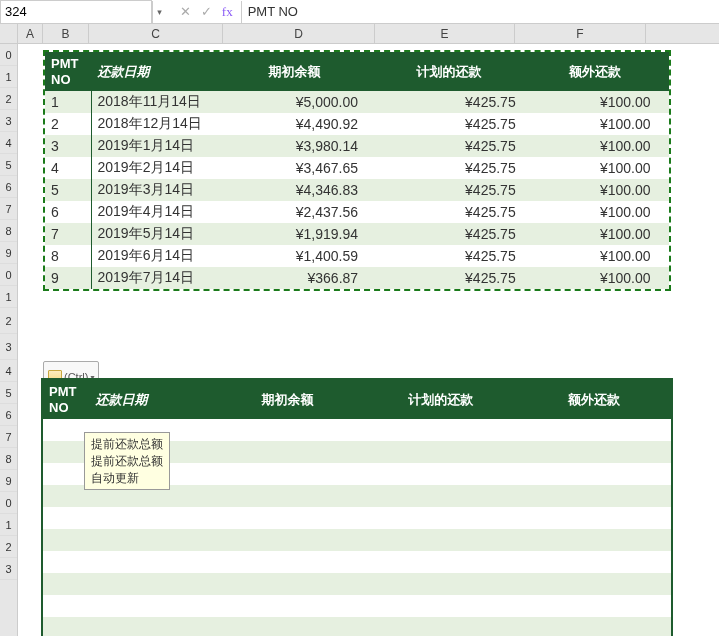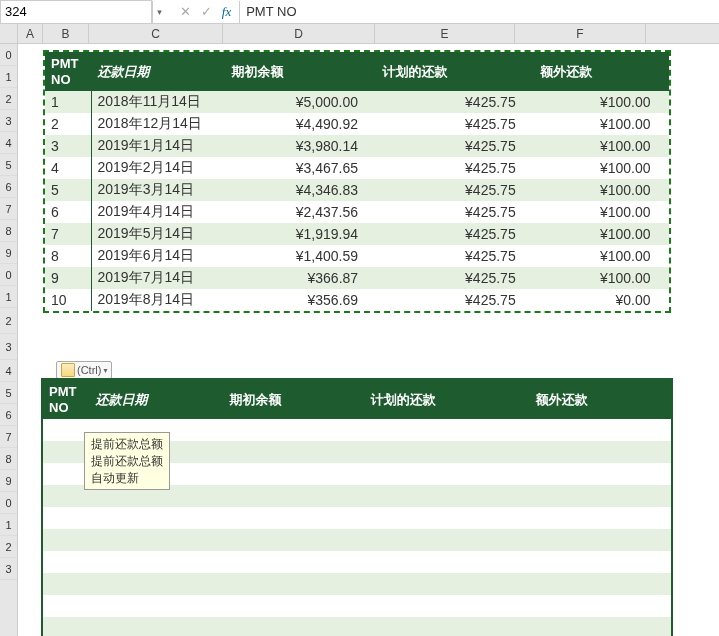--- a/index.html
+++ b/index.html
@@ -4,49 +4,49 @@
 <style>
 * { box-sizing: border-box; margin: 0; padding: 0; }
 body { font-family: "Microsoft YaHei", Arial, sans-serif; font-size: 13px; background: #fff; overflow: hidden; }
 
 .formula-bar { display: flex; align-items: center; height: 24px; border-bottom: 1px solid #ccc; background: #fff; }
 .name-box { width: 152px; height: 22px; border: 1px solid #ccc; padding: 11px 4px; display: flex; align-items: center; }
 .nb-dd { width: 14px; height: 22px; border-left: 1px solid #ccc; display: flex; align-items: center; justify-content: center; color: #666; font-size: 9px; }
 .fb-sep { width: 6px; }
 .fb-icons { display: flex; align-items: center; gap: 10px; padding: 0 8px; color: #aaa; }
 .fb-icons span { font-size: 13px; }
-.fx { font-style: italic; font-family: serif; color: #0369a1; }
+.fx { font-family: serif; color: #8b5cf6; }
 .fb-input { flex: 1; padding: 0 6px; border-left: 1px solid #ccc; height: 22px; display: flex; align-items: center; color: #333; }
 
 .grid { display: flex; height: calc(636px - 24px); }
 .row-headers { width: 18px; background: #e6e6e6; border-right: 1px solid #ccc; }
 .row-hdr-top { height: 20px; border-bottom: 1px solid #ccc; background: #e6e6e6; }
 .row-hdr { height: 22px; border-bottom: 1px solid #ddd; font-size: 11px; color: #333; display: flex; align-items: center; justify-content: center; background: #e6e6e6; }
 
 .sheet { position: relative; flex: 1; }
 .col-headers { display: flex; height: 20px; background: #e6e6e6; border-bottom: 1px solid #ccc; }
 .col-hdr { border-right: 1px solid #ccc; font-size: 12px; color: #444; display: flex; align-items: center; justify-content: center; }
 
 .cells { position: relative; height: calc(100% - 20px); background: #fff; }
 
 .table-wrapper { position: absolute; left: 25px; top: 6px; width: 628px; }
 .tbl { width: 100%; border-collapse: collapse; }
 .tbl th { background: #1e5b2e; color: #fff; text-align: left; padding: 4px 6px; font-weight: bold; font-size: 13px; border-right: 1px solid #1e5b2e; }
 .tbl th.pm { width: 46px; line-height: 1.2; }
 .tbl th.dt { width: 134px; font-style: italic; }
-.tbl th.num { text-align: left; padding-right: 18px; }
+.tbl th.num { text-align: center; padding-right: 18px; }
 .tbl td { padding: 2px 6px; font-size: 14px; color: #333; }
 .tbl td.pm { border-right: 1px solid #1e5b2e; }
 .tbl td.num { text-align: right; padding-right: 18px; }
 .tbl tbody tr.odd { background: #e6f0e0; }
 .tbl tbody tr.even { background: #fff; }
 
 .marching { border: 2px dashed #1a7a1a; }
 
-.paste-badge { position: absolute; display: flex; align-items: center; gap: 2px; padding: 1px 4px; border: 1px solid #aaa; background: #f8f8f8; font-size: 11px; color: #555; border-radius: 2px; margin-left: 13px; }
+.paste-badge { position: absolute; display: flex; align-items: center; gap: 2px; padding: 8px 4px; border: 1px solid #aaa; background: #f8f8f8; font-size: 11px; color: #555; border-radius: 2px; }
 .paste-badge .pi { width: 14px; height: 14px; background: linear-gradient(#fcecc0,#f7d97e); border: 1px solid #c8a840; border-radius: 1px; position: relative; }
 .paste-badge .dd { font-size: 8px; color: #666; }
 
 .tooltip { position: absolute; background: #ffffe1; border: 1px solid #999; padding: 3px 6px; font-size: 12px; color: #333; line-height: 1.4; white-space: nowrap; }
 
 .empty-rows .er { height: 22px; }
 .empty-rows .er.odd { background: #e6f0e0; }
 .empty-rows .er.even { background: #fff; }
 </style>
 </head>
@@ -175,27 +175,20 @@
                 <td class="num">¥425.75</td>
                 <td class="num">¥100.00</td>
               </tr>
               <tr class="odd">
                 <td class="pm">9</td>
                 <td>2019年7月14日</td>
                 <td class="num">¥366.87</td>
                 <td class="num">¥425.75</td>
                 <td class="num">¥100.00</td>
               </tr>
-              <tr class="even">
-                <td class="pm">10</td>
-                <td>2019年8月14日</td>
-                <td class="num">¥356.69</td>
-                <td class="num">¥425.75</td>
-                <td class="num">¥0.00</td>
-              </tr>
             </tbody>
         </table>
       </div>
 
       <div class="paste-badge" style="left:25px; top:317px;">
         <span class="pi"></span>
         <span>(Ctrl)</span>
         <span class="dd">▾</span>
       </div>
 

